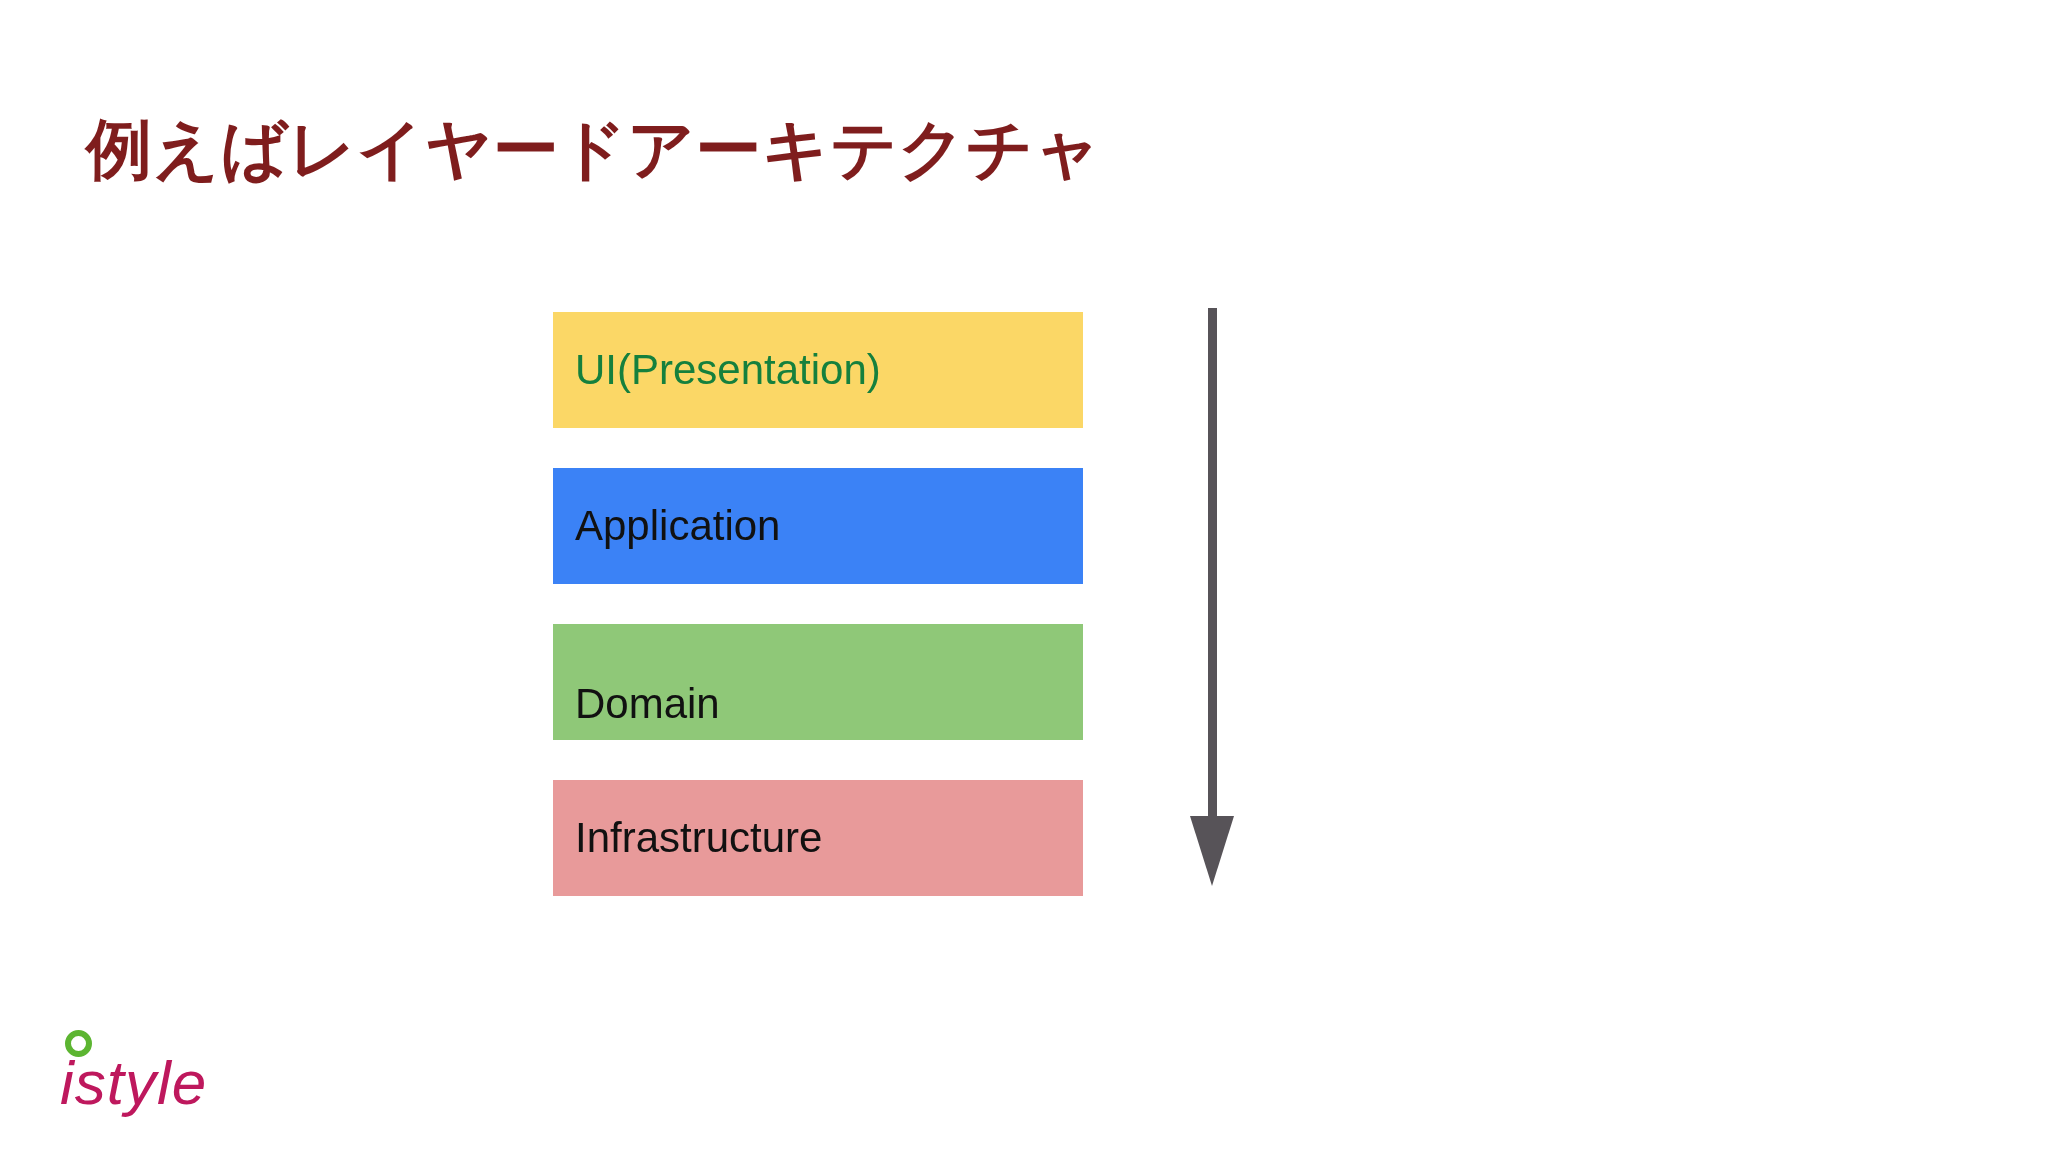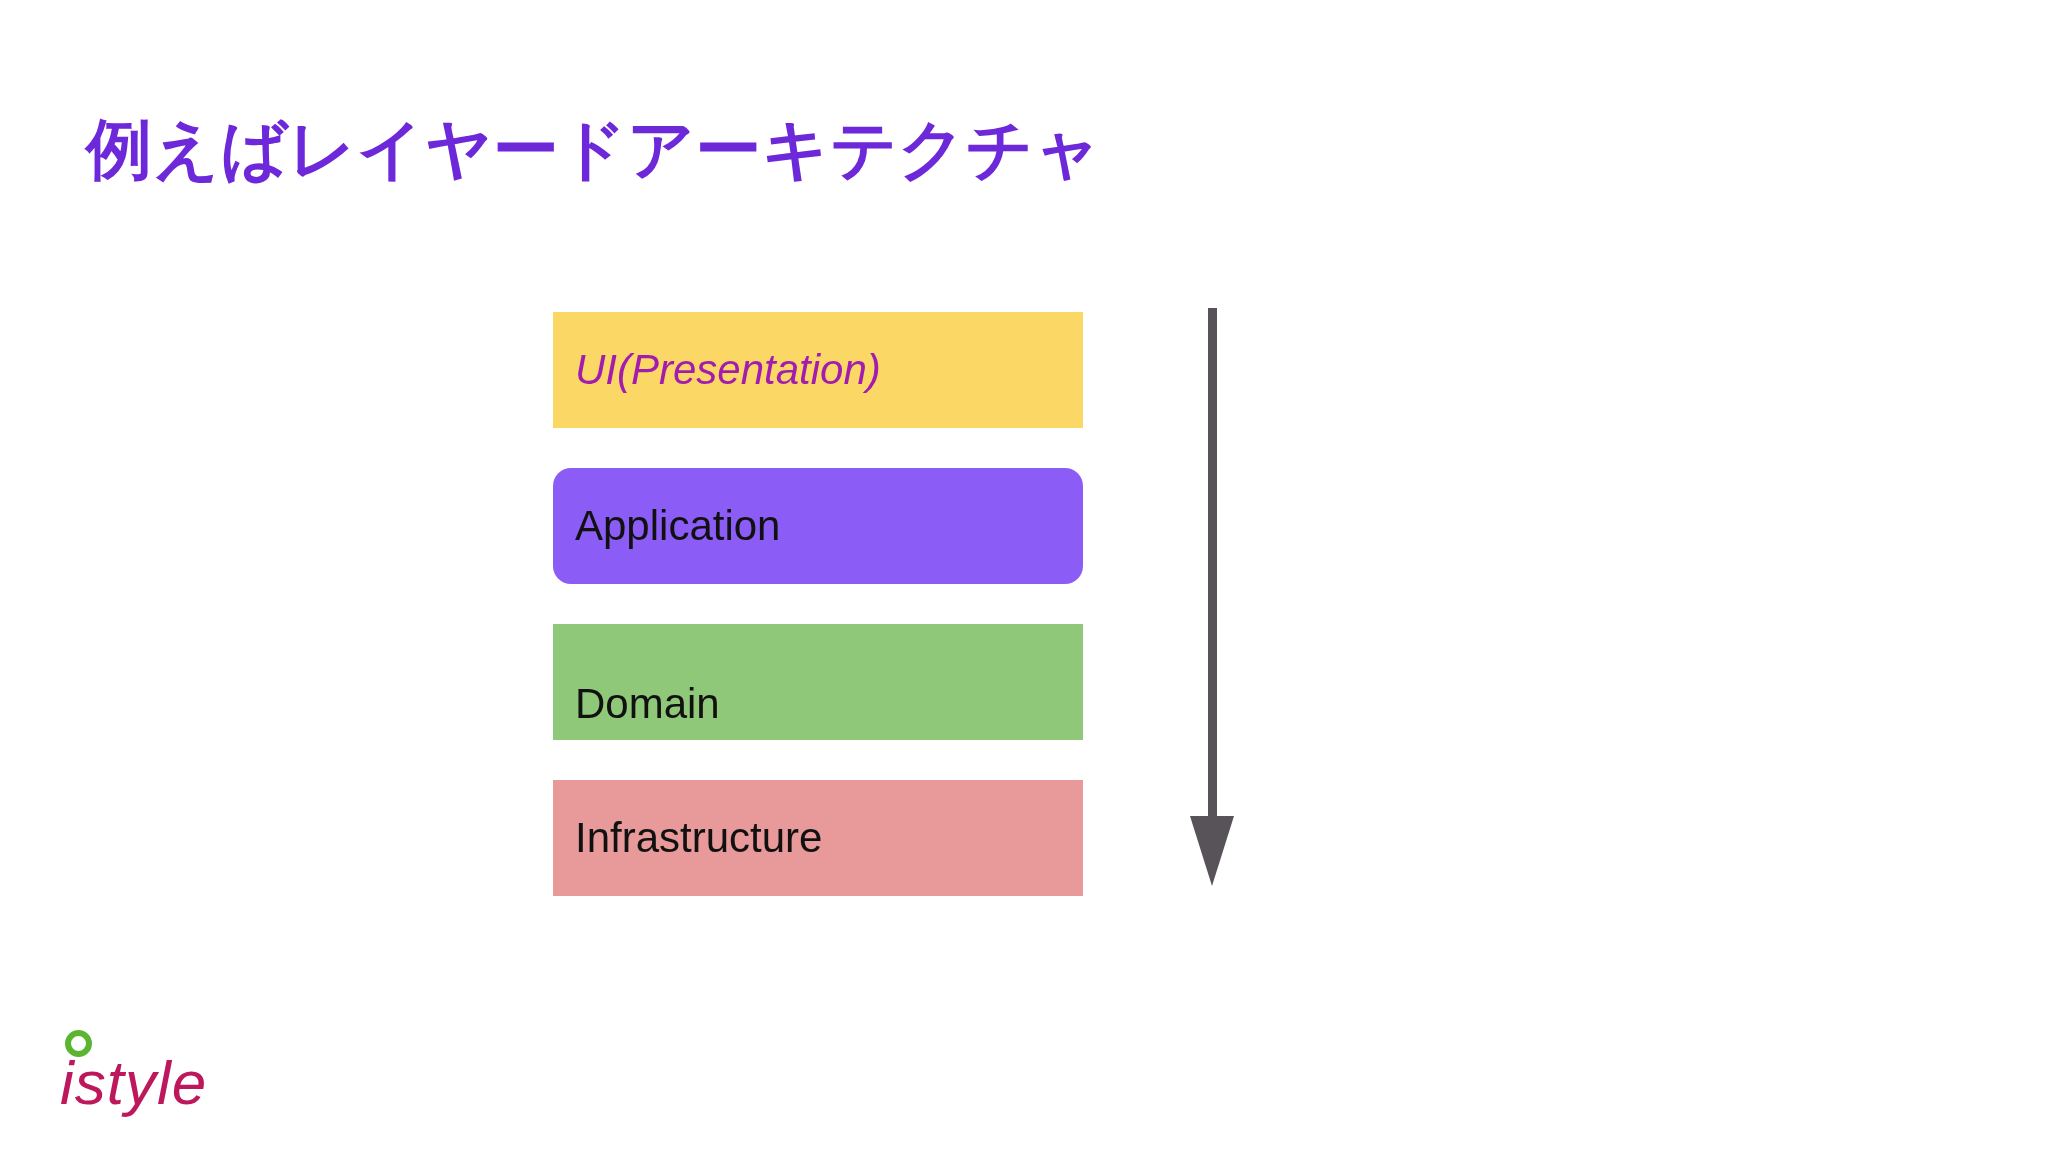--- a/index.html
+++ b/index.html
@@ -119,29 +119,29 @@
     border: 6px solid #5cb531;
     border-radius: 50%;
     box-sizing: content-box;
   }
 </style>
 </head>
 <body style="background: rgb(255, 255, 255);">
 
 <div class="slide" style="background: rgb(255, 255, 255);">
 
-  <div class="slide-title" style="color: #6d28d9;">例えばレイヤードアーキテクチャ</div>
+  <div class="slide-title" style="color: #7f1d1d;">例えばレイヤードアーキテクチャ</div>
 
   <div class="layer-stack">
 
     <div class="layer-box" style="background: rgb(251, 215, 102);">
-      <span class="layer-label" style="color: #a21caf; font-style: italic;">UI(Presentation)</span>
+      <span class="layer-label" style="color: #15803d;">UI(Presentation)</span>
     </div>
 
-    <div class="layer-box" style="background: #8b5cf6; border-radius: 18px;">
+    <div class="layer-box" style="background: #3b82f6;">
       <span class="layer-label" style="color: rgb(17, 17, 17);">Application</span>
     </div>
 
     <div class="layer-box" style="background: rgb(143, 200, 120);">
       <span class="layer-label" style="color: rgb(17, 17, 17); margin-top: 44px;">Domain</span>
     </div>
 
     <div class="layer-box" style="background: rgb(232, 154, 154);">
       <span class="layer-label" style="color: rgb(17, 17, 17);">Infrastructure</span>
     </div>

